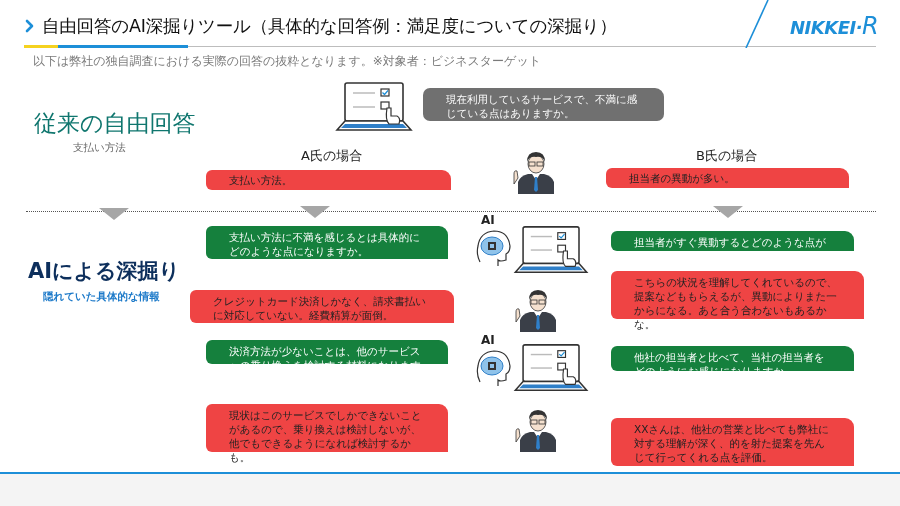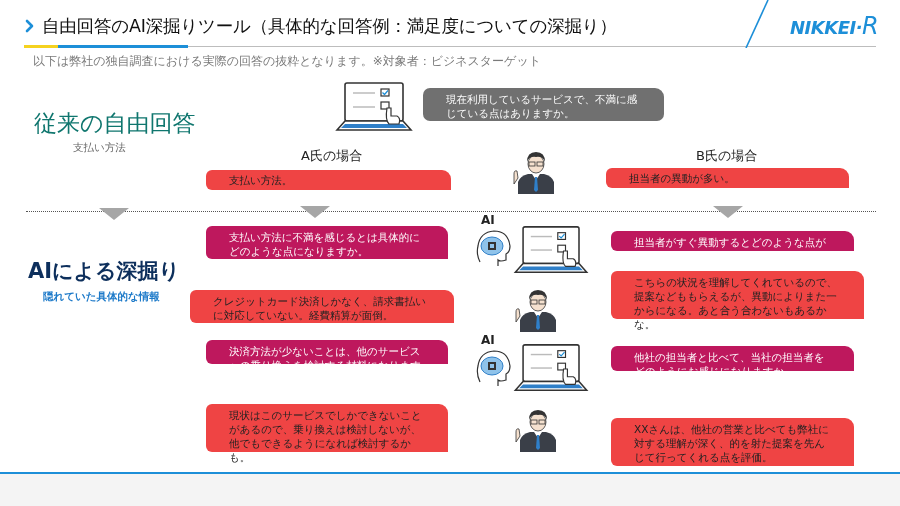--- a/index.html
+++ b/index.html
@@ -27,21 +27,21 @@
   .ai-sub { left: 43px; top: 290px; font-size: 10.5px; color: #1d7ac9; font-weight: bold; white-space: nowrap; }
 
   
   .col-head { font-size: 13px; color: #222; white-space: nowrap; }
   .col-a { left: 301px; top: 147px; }
   .col-b { left: 696px; top: 147px; }
 
   
   .bubble { font-size: 10.5px; line-height: 14px; padding: 4px 23px; border-radius: 0 9px 0 0; white-space: pre-line; }
   .bubble.gray { background: #ef4444; color: #222; border-radius: 6px 9px 0 6px; }
-  .bubble.navy { background: #be185d; color: #ffffff; border-radius: 6px 9px 0 6px; }
+  .bubble.navy { background: #15803d; color: #ffffff; border-radius: 6px 9px 0 6px; }
   .bubble.dark { background: #707070; color: #ffffff; border-radius: 7px 9px 7px 7px; }
 
   .q-main { left: 423px; top: 88px; width: 241px; height: 33px; }
 
   .a-first { left: 206px; top: 170px; width: 245px; height: 20px; padding-top: 3px; }
   .b-first { left: 606px; top: 168px; width: 243px; height: 20px; padding-top: 3px; }
 
   .a-q1 { left: 206px; top: 226px; width: 242px; height: 33px; }
   .a-r1 { left: 190px; top: 290px; width: 264px; height: 33px; }
   .a-q2 { left: 206px; top: 340px; width: 242px; height: 24px; }

